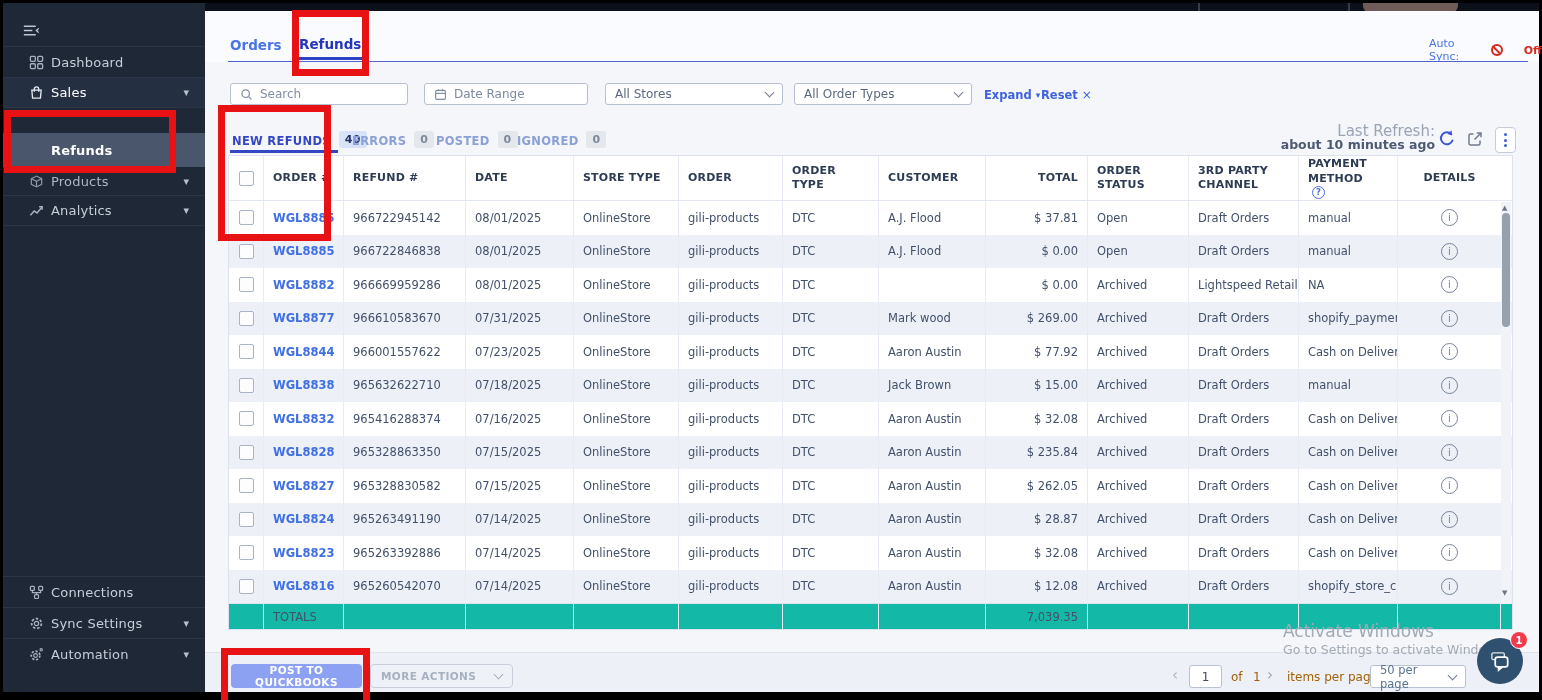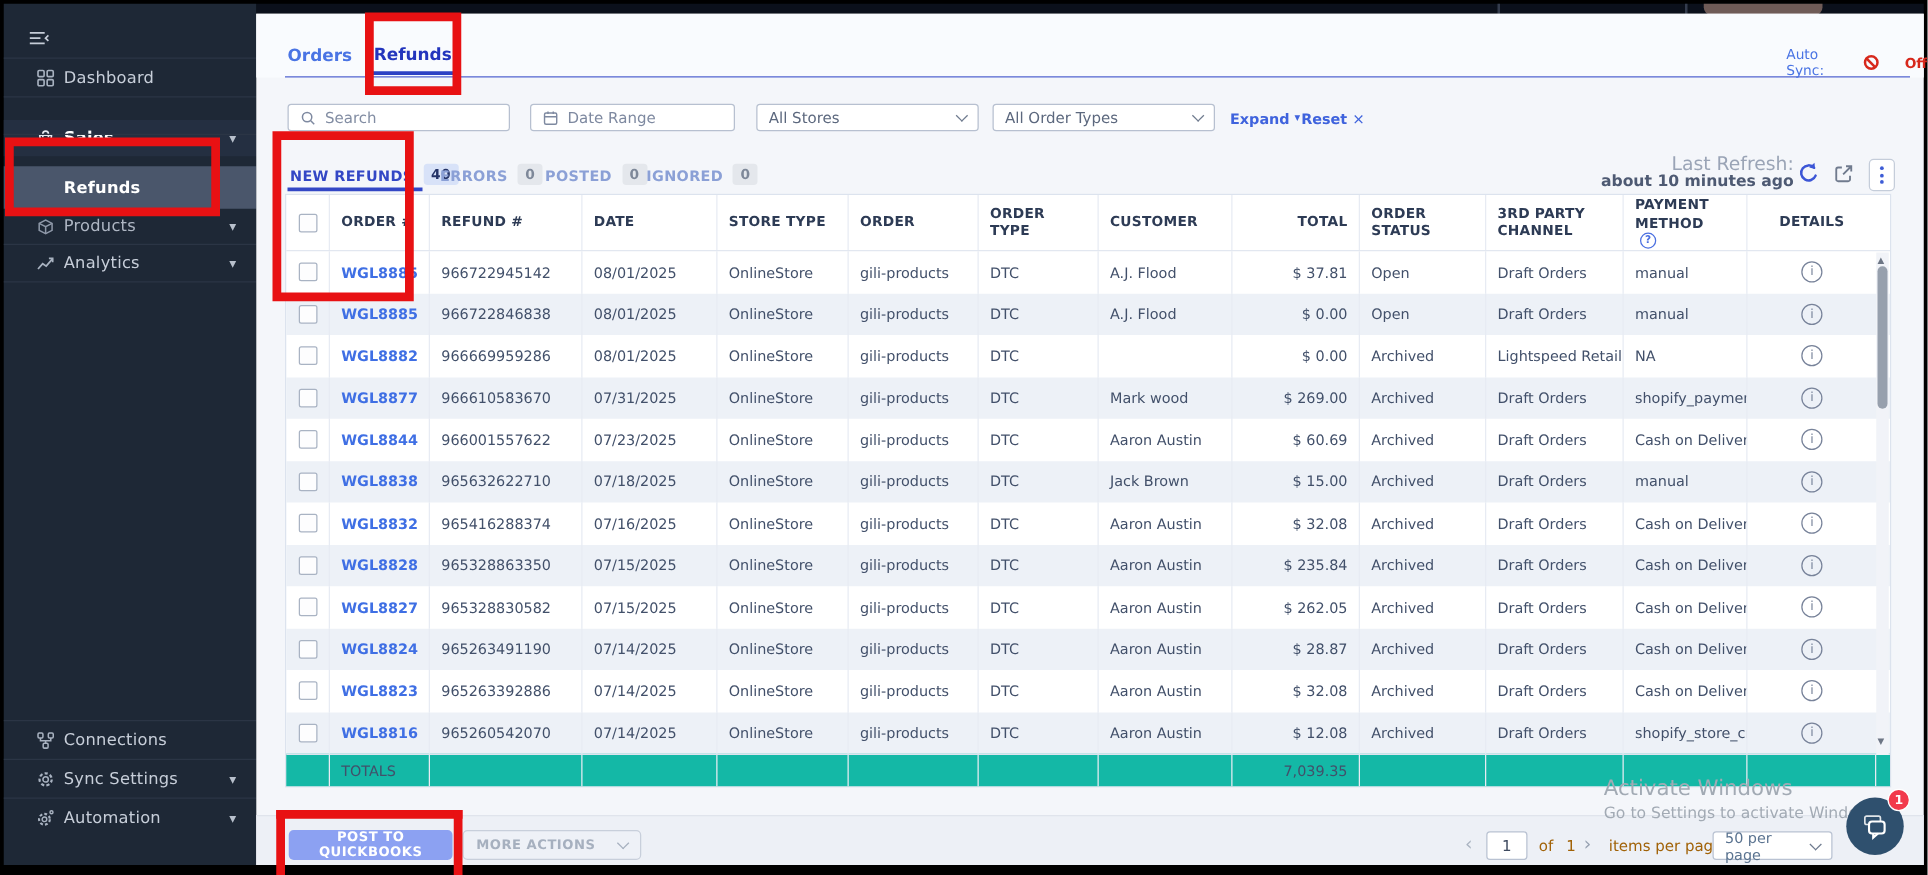--- a/index.html
+++ b/index.html
@@ -106,21 +106,21 @@
               <rect x="9.3" y="1.5" width="5.2" height="5.2" rx="1"></rect>
               <rect x="1.5" y="9.3" width="5.2" height="5.2" rx="1"></rect>
               <rect x="9.3" y="9.3" width="5.2" height="5.2" rx="1"></rect>
             </g>
           </svg>
       </span>
       <span class="sb-label">Dashboard</span>
     </div>
     <div class="sb-div" style="top:74px"></div>
 
-    <div class="sb-row sb-sales" style="top:93px;height:29px;color:#fff;font-weight:bold">
+    <div class="sb-row sb-sales" style="top:75px;height:29px;color:#fff;font-weight:normal">
       <span class="sb-ico">
         <svg viewBox="0 0 16 16" width="15" height="15">
             <g fill="none" stroke="#e6eaf1" stroke-width="1.4">
               <path d="M3 5.5 H13 L12.2 14 H3.8 Z"></path>
               <path d="M5.6 7.2 V4.4 a2.4 2.4 0 0 1 4.8 0 V7.2"></path>
             </g>
           </svg>
       </span>
       <span class="sb-label">Sales</span>
       <span class="sb-chev">▾</span>
@@ -400,21 +400,21 @@
     <div class="td center">
             <span class="cb"></span>
           </div>
     <div class="td link">WGL8844</div>
     <div class="td">966001557622</div>
     <div class="td">07/23/2025</div>
     <div class="td">OnlineStore</div>
     <div class="td">gili-products</div>
     <div class="td">DTC</div>
     <div class="td">Aaron Austin</div>
-    <div class="td right">$ 60.69</div>
+    <div class="td right">$ 77.92</div>
     <div class="td">Archived</div>
     <div class="td">Draft Orders</div>
     <div class="td">Cash on Delivery (...</div>
     <div class="td center">
             <span class="info-i">i</span>
           </div>
   </div>
         <div class="tgrid trow alt">
     <div class="td center">
             <span class="cb"></span>

